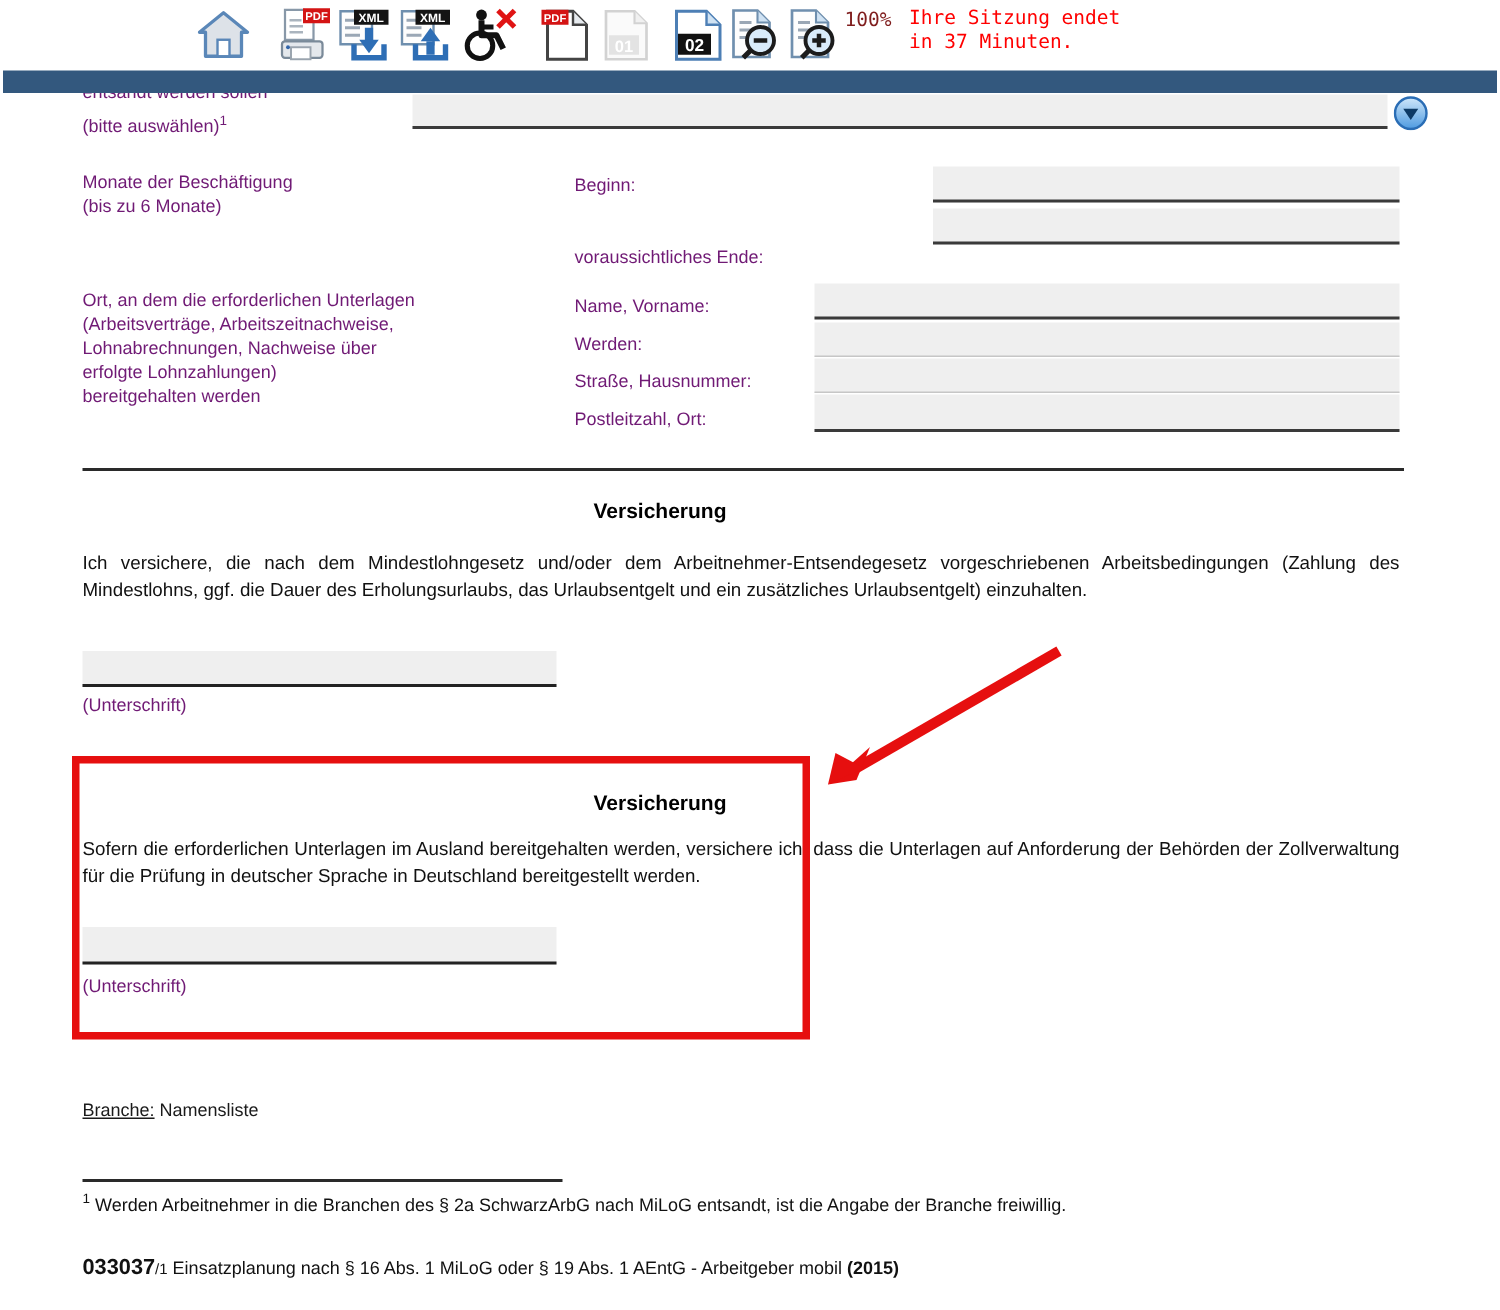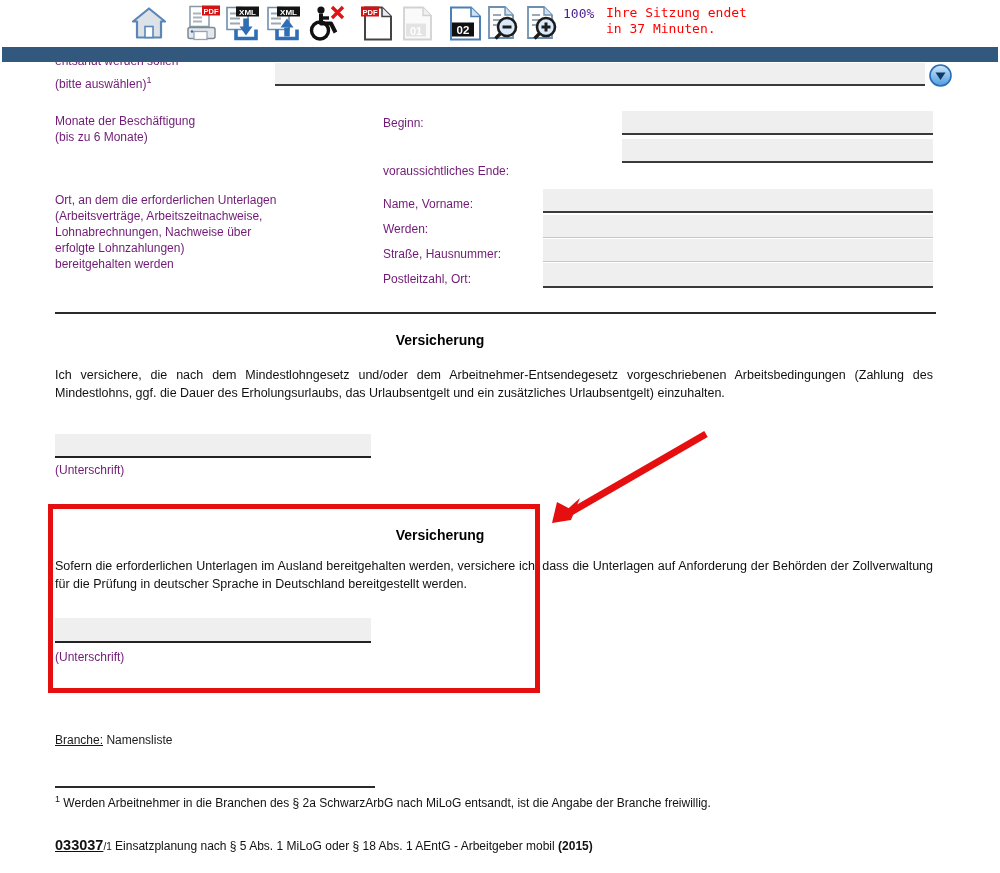--- a/index.html
+++ b/index.html
@@ -4,21 +4,21 @@
 <style>
   * { margin:0; padding:0; box-sizing:border-box; }
   html,body { background:#fff; }
   body { font-family:"Liberation Sans", sans-serif; color:#1a1a1a; }
   .page { position:relative; width:1000px; height:873px; background:#fff; overflow:hidden; }
 
   
   .toolbar { position:absolute; left:0; top:0; width:1000px; height:47px; background:#fff;margin-left:29px; }
   .tbtn { position:absolute; top:4px; width:38px; height:39px; border:none; background:transparent; padding:0; cursor:pointer; }
   .tbtn svg { width:100%; height:100%; display:block; }
-  .zoomlevel { position:absolute; left:534px; top:6px; font-family:"DejaVu Sans Mono", monospace; font-size:13px; color:#4c1d95; }
+  .zoomlevel { position:absolute; left:534px; top:6px; font-family:"DejaVu Sans Mono", monospace; font-size:13px; color:#7f1d1d; }
   .session { position:absolute; left:577px; top:5px; font-family:"DejaVu Sans Mono", monospace; font-size:13px; line-height:16px; color:#ff0000; }
 
   
   .bluebar { position:absolute; left:2px; top:47px; width:996px; height:15px; background:#33587E; z-index:3; }
 
   
   .lbl { position:absolute; font-size:12px; line-height:16px; color:#701a75; z-index:1; }
   .field { position:absolute; background:#EFEFEF; border-bottom:2px solid #3a3a3a; z-index:1; }
   .field.light { border-bottom:1px solid #c6c6c6; }
   .heading { position:absolute; left:55px; width:770px; text-align:center; font-size:14px; font-weight:bold; color:#000; }
@@ -33,21 +33,21 @@
   
   .redbox { position:absolute; left:48px; top:504px; width:492px; height:189px; border:5px solid #E60F0F; background:transparent; z-index:10; }
   .arrow { position:absolute; left:543px; top:424px; width:180px; height:108px; z-index:11; }
 
   
   .attach { position:absolute; left:55px; top:733px; font-size:12px; z-index:1; }
   .attach .u { text-decoration:underline; }
   .footsep { position:absolute; left:55px; top:786px; width:320px; border-top:2px solid #2a2a2a; }
   .footnote { position:absolute; left:55px; top:794px; width:860px; font-size:12px; color:#111; }
   .footer { position:absolute; left:55px; top:837px; font-size:12px; color:#111; }
-  .footer .num { font-weight:bold; font-size:14.5px;text-decoration:underline; }
+  .footer .num { font-weight:bold; font-size:14.5px; }
   .footer .suf { font-size:10px; }
   .footer .yr { font-weight:bold;margin-top:48px; }
 </style>
 </head>
 <body>
 
 <div class="page">
 
   <div class="toolbar">
 
@@ -231,17 +231,17 @@
   </div>
 
   <div class="footsep"></div>
   <div class="footnote">
     <sup>1</sup>
     <span>Werden Arbeitnehmer in die Branchen des § 2a SchwarzArbG nach MiLoG entsandt, ist die Angabe der Branche freiwillig.</span>
   </div>
 
   <div class="footer">
     <span class="num">033037</span><span class="suf">/1</span>
-    <span>Einsatzplanung nach § 5 Abs. 1 MiLoG oder § 18 Abs. 1 AEntG - Arbeitgeber mobil</span>
+    <span>Einsatzplanung nach § 16 Abs. 1 MiLoG oder § 19 Abs. 1 AEntG - Arbeitgeber mobil</span>
     <span class="yr">(2015)</span>
   </div>
 
 </div>
 
 </body></html>

